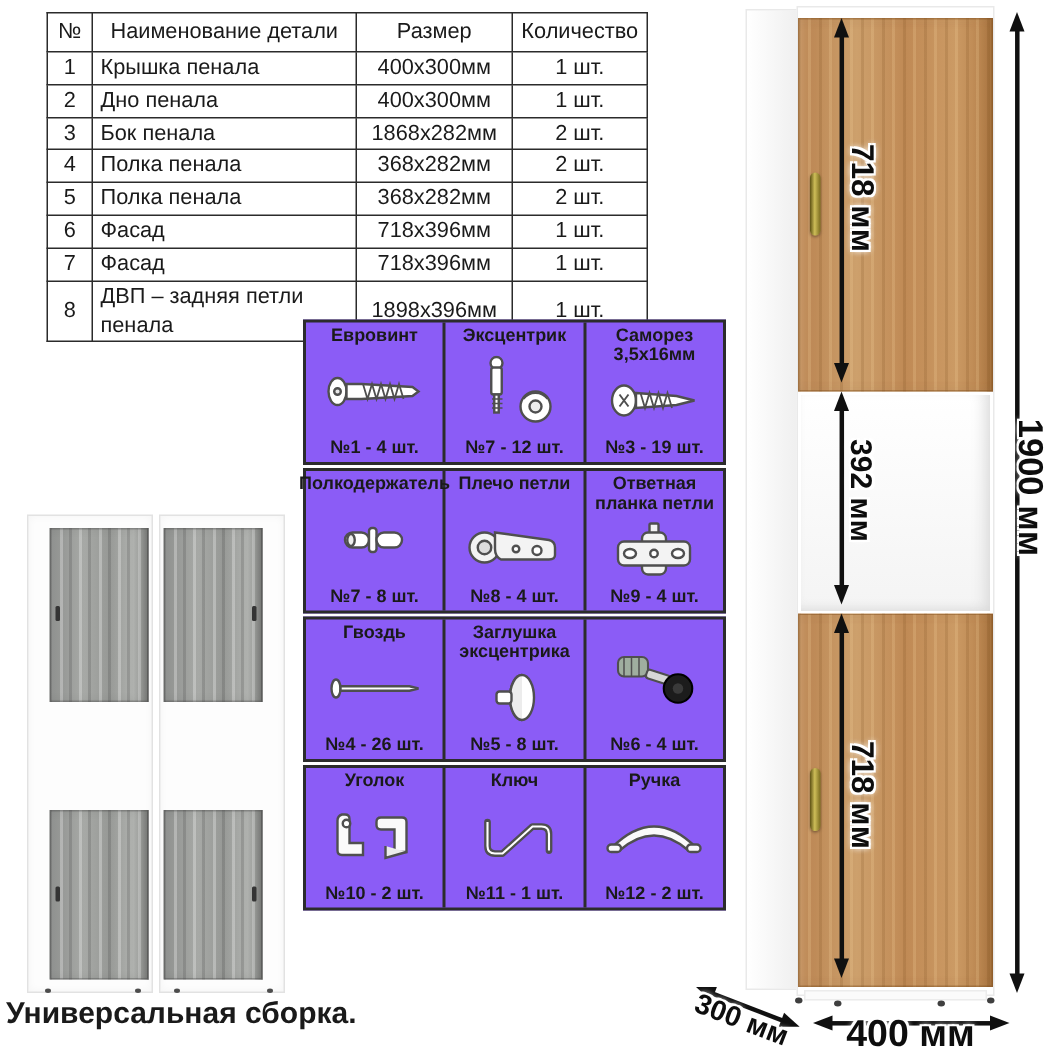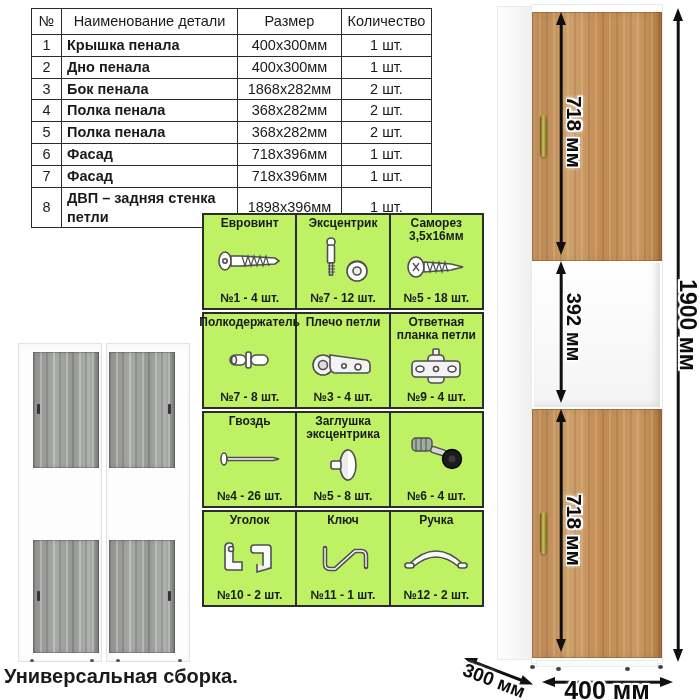--- a/index.html
+++ b/index.html
@@ -5,25 +5,25 @@
   html,body{margin:0;padding:0;background:#fff;}
   .page{position:relative;width:700px;height:700px;background:#fff;overflow:hidden;
         font-family:"Liberation Sans",sans-serif;color:#1a1a1a;}
 
   
   table.parts{position:absolute;left:31px;top:8px;border-collapse:collapse;font-size:14.5px;
               table-layout:fixed;}
   .parts th,.parts td{border:1.6px solid #2b2b2b;padding:1px 5px;line-height:1.3;background:#fff;}
   .parts th{font-weight:normal;padding:3px 4px;text-align:center;}
   .parts td.c{text-align:center;}
-  .parts td.l{text-align:left;font-weight:bold;}
+  .parts td.l{text-align:left;}
 
   
   .hw{position:absolute;left:202px;top:213px;width:282px;}
-  .hw-row{display:flex;border:2px solid #2c2c2c;height:93px;margin-bottom:2px;background:#bef264;}
+  .hw-row{display:flex;border:2px solid #2c2c2c;height:93px;margin-bottom:2px;background:#8b5cf6;}
   .hw-cell{flex:1;display:flex;flex-direction:column;align-items:center;justify-content:space-between;
            padding:2px 2px 3px;border-right:2px solid #2c2c2c;min-width:0;}
   .hw-cell:last-child{border-right:none;}
   .hw-title{font-weight:bold;font-size:12px;text-align:center;line-height:1.1;}
   .hw-count{font-weight:bold;font-size:12px;white-space:nowrap;}
   .hw-icon{flex:1;display:flex;align-items:center;justify-content:center;}
   .hw-icon svg{display:block;}
 
   
   .mini-cab{position:absolute;top:343px;width:82px;height:317px;background:#fdfdfd;
@@ -150,21 +150,21 @@
         <td class="c">1 шт.</td>
       </tr>
       <tr>
         <td class="c">7</td>
         <td class="l">Фасад</td>
         <td class="c">718х396мм</td>
         <td class="c">1 шт.</td>
       </tr>
       <tr>
         <td class="c">8</td>
-        <td class="l">ДВП – задняя стенка петли</td>
+        <td class="l">ДВП – задняя петли пенала</td>
         <td class="c">1898х396мм</td>
         <td class="c">1 шт.</td>
       </tr>
     </tbody>
   </table>
 
   <div class="hw">
 
     <div class="hw-row">
       <div class="hw-cell">
@@ -203,21 +203,21 @@
         <span class="hw-icon">
           <svg width="62" height="28" viewBox="0 0 62 28">
               <g stroke="#4f4f4f" stroke-width="1.6" fill="#fff">
             <ellipse cx="11" cy="14" rx="8" ry="10"></ellipse>
             <path d="M8 10 l6 8 M14 10 l-6 8" stroke-width="1.3" fill="none"></path>
             <path d="M19 9 L46 11 L58 14 L46 17 L19 19 Z"></path>
             <path d="M22 9 l3 10 3 -10 3 10 3 -10 3 10 3 -10 3 10" fill="none" stroke-width="1.2"></path>
           </g>
             </svg>
         </span>
-        <div class="hw-count">№5 - 18 шт.</div>
+        <div class="hw-count">№3 - 19 шт.</div>
       </div>
     </div>
 
     <div class="hw-row">
       <div class="hw-cell">
         <div class="hw-title">Полкодержатель</div>
         <span class="hw-icon">
           <svg width="48" height="24" viewBox="0 0 48 24">
               <g stroke="#4f4f4f" stroke-width="1.6" fill="#fff">
             <rect x="4" y="7" width="16" height="10" rx="5"></rect>
@@ -235,21 +235,21 @@
           <svg width="66" height="40" viewBox="0 0 66 40">
               <g stroke="#4f4f4f" stroke-width="1.6" fill="#f3f3f3">
             <circle cx="13" cy="25" r="10"></circle>
                 <circle cx="13" cy="25" r="4.5" fill="#ddd"></circle>
             <path d="M20 15 L56 20 Q60 21 60 25 L60 30 Q60 33 56 33 L24 33 Q20 31 20 26 Z" fill="#f3f3f3"></path>
             <circle cx="48" cy="27" r="3" fill="#fff"></circle>
                 <circle cx="34" cy="26" r="2.2" fill="#fff"></circle>
           </g>
             </svg>
         </span>
-        <div class="hw-count">№3 - 4 шт.</div>
+        <div class="hw-count">№8 - 4 шт.</div>
       </div>
       <div class="hw-cell">
         <div class="hw-title">Ответная планка петли</div>
         <span class="hw-icon">
           <svg width="58" height="38" viewBox="0 0 58 38">
               <g stroke="#4f4f4f" stroke-width="1.6" fill="#f3f3f3">
             <rect x="23" y="12" width="4" height="-8"></rect>
                 <rect x="26" y="2" width="6" height="8" rx="1"></rect>
             <rect x="21" y="8" width="16" height="28" rx="4"></rect>
             <rect x="5" y="14" width="48" height="16" rx="4"></rect>

